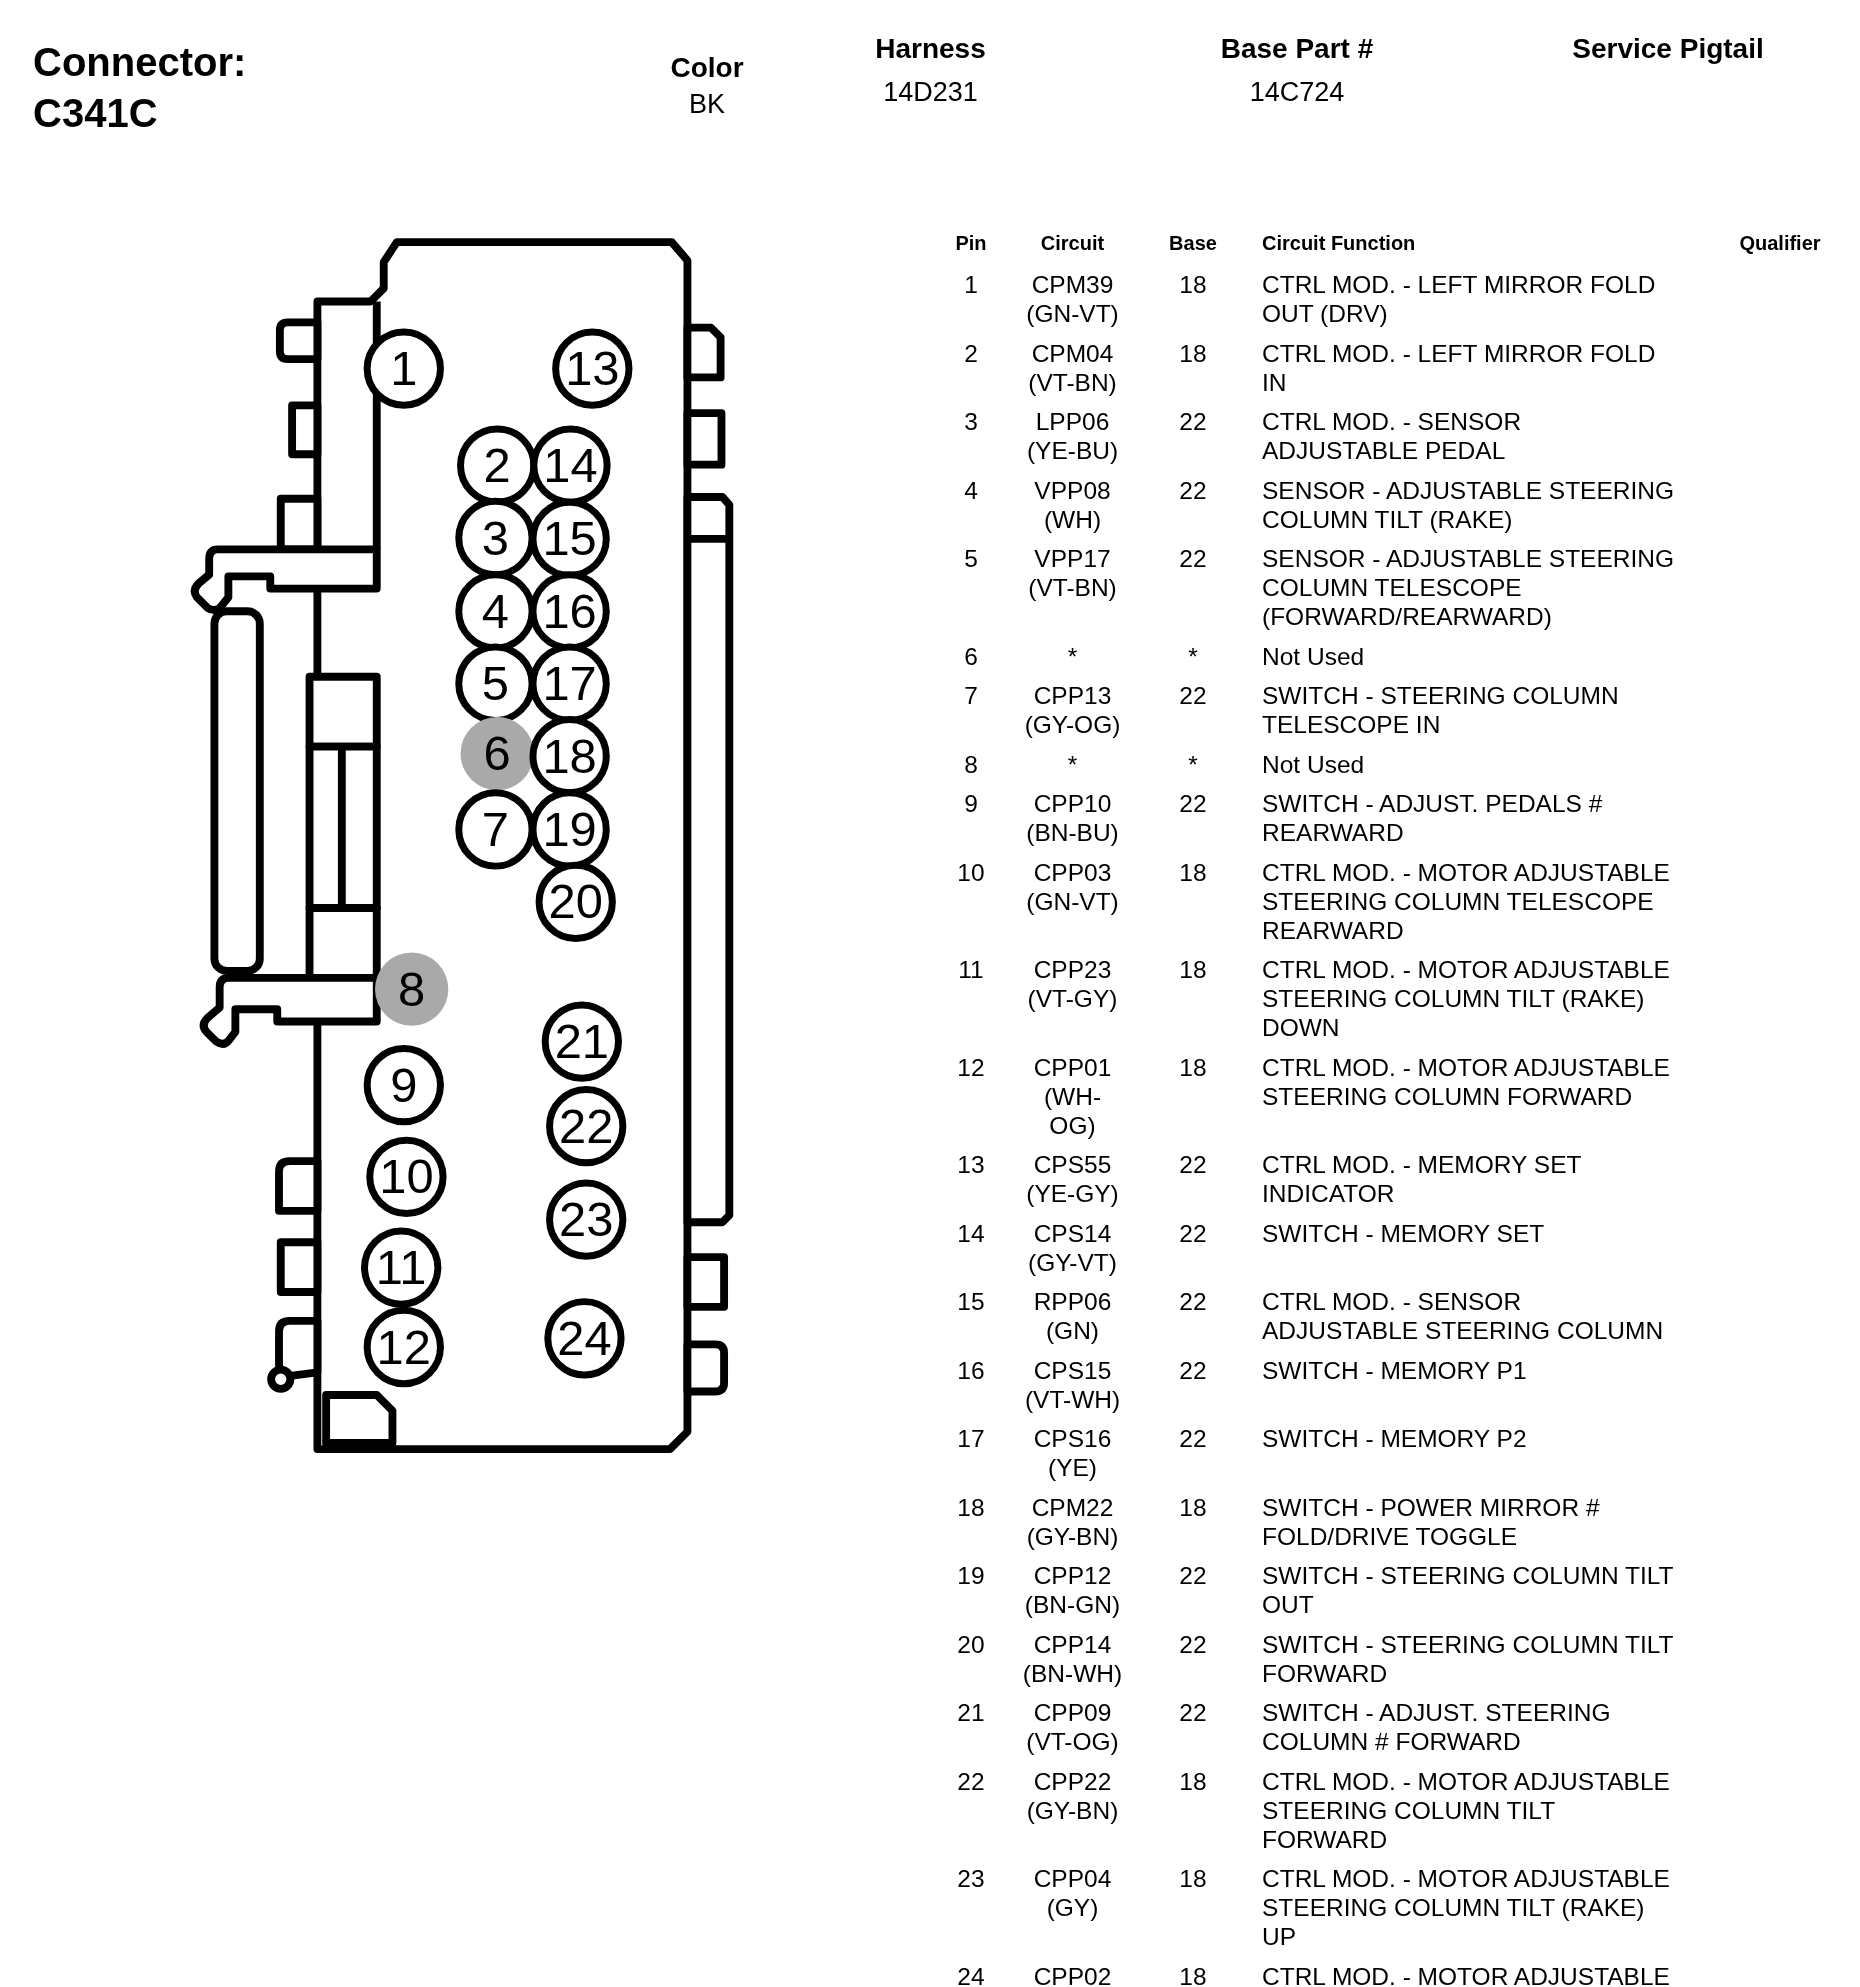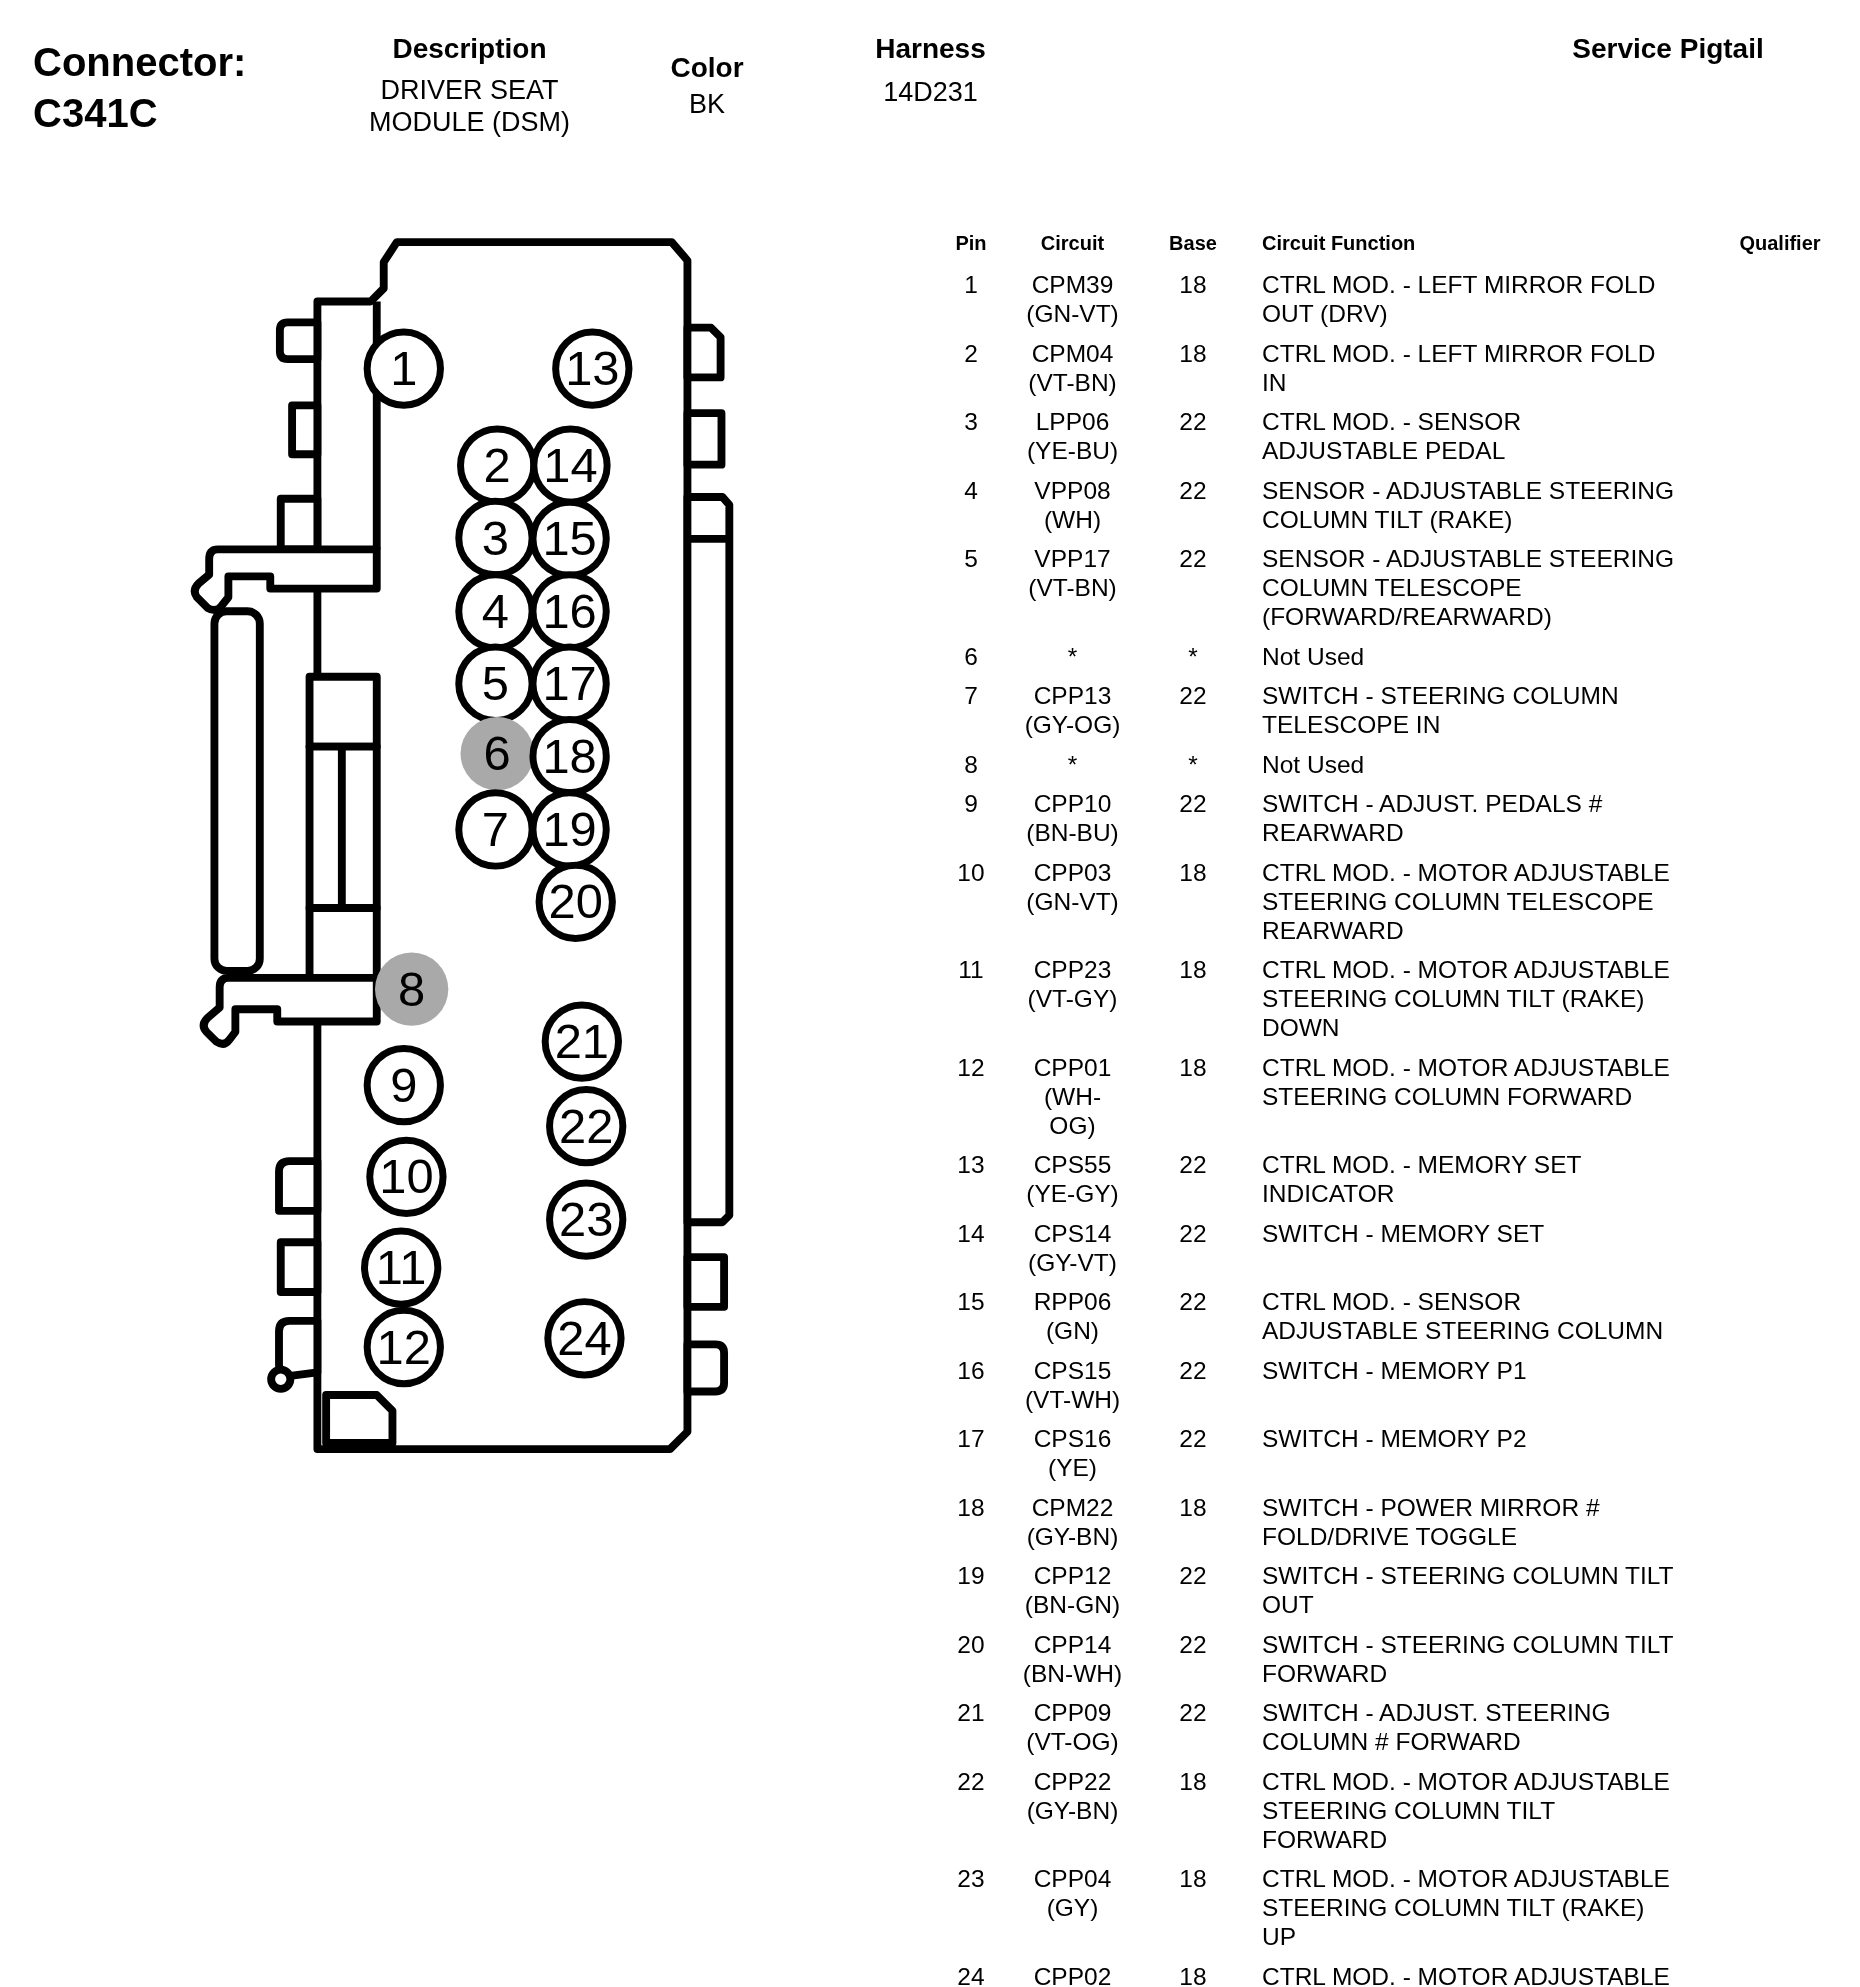--- a/index.html
+++ b/index.html
@@ -30,36 +30,35 @@
   .pin-circle{fill:#ffffff;stroke:#000000;stroke-width:8;}
   .pin-num{font-family:"Liberation Sans","DejaVu Sans",sans-serif;font-size:56px;text-anchor:middle;fill:#000;}
 </style>
 </head>
 <body>
 
 <div id="page">
 
   <div class="abs conn-title"><span>Connector:</span><br><span>C341C</span></div>
 
-  <div class="abs hdr-col" style="left:332px;top:33px;width:275px;">
-    <div class="hdr-label">Description</div>
-    <div class="hdr-value" style="margin-top:8.7px;">DRIVER SEAT
-MODULE (DSM)</div>
-  </div>
 
   <div class="abs hdr-col" style="left:646px;top:52px;width:122px;">
     <div class="hdr-label">Color</div>
     <div class="hdr-value" style="margin-top:4px;">BK</div>
   </div>
 
   <div class="abs hdr-col" style="left:838px;top:33px;width:185px;">
     <div class="hdr-label">Harness</div>
     <div class="hdr-value" style="margin-top:10.5px;">14D231</div>
   </div>
 
+  <div class="abs hdr-col" style="left:1188px;top:33px;width:218px;">
+    <div class="hdr-label">Base Part #</div>
+    <div class="hdr-value" style="margin-top:10.5px;">14C724</div>
+  </div>
 
   <div class="abs hdr-col" style="left:1537px;top:33px;width:262px;">
     <div class="hdr-label">Service Pigtail</div>
     <div class="hdr-value" style="margin-top:10.5px;"></div>
   </div>
 
   <svg id="connector-svg" class="abs" width="576" height="1284" viewBox="0 0 660 1470">
 
     <path class="ln" d="M 245 19 L 560 19 L 578 40 L 578 1382 L 558 1402 L 154 1402 L 154 87 L 215 87 L 230 72 L 230 42 Z"></path>
 

